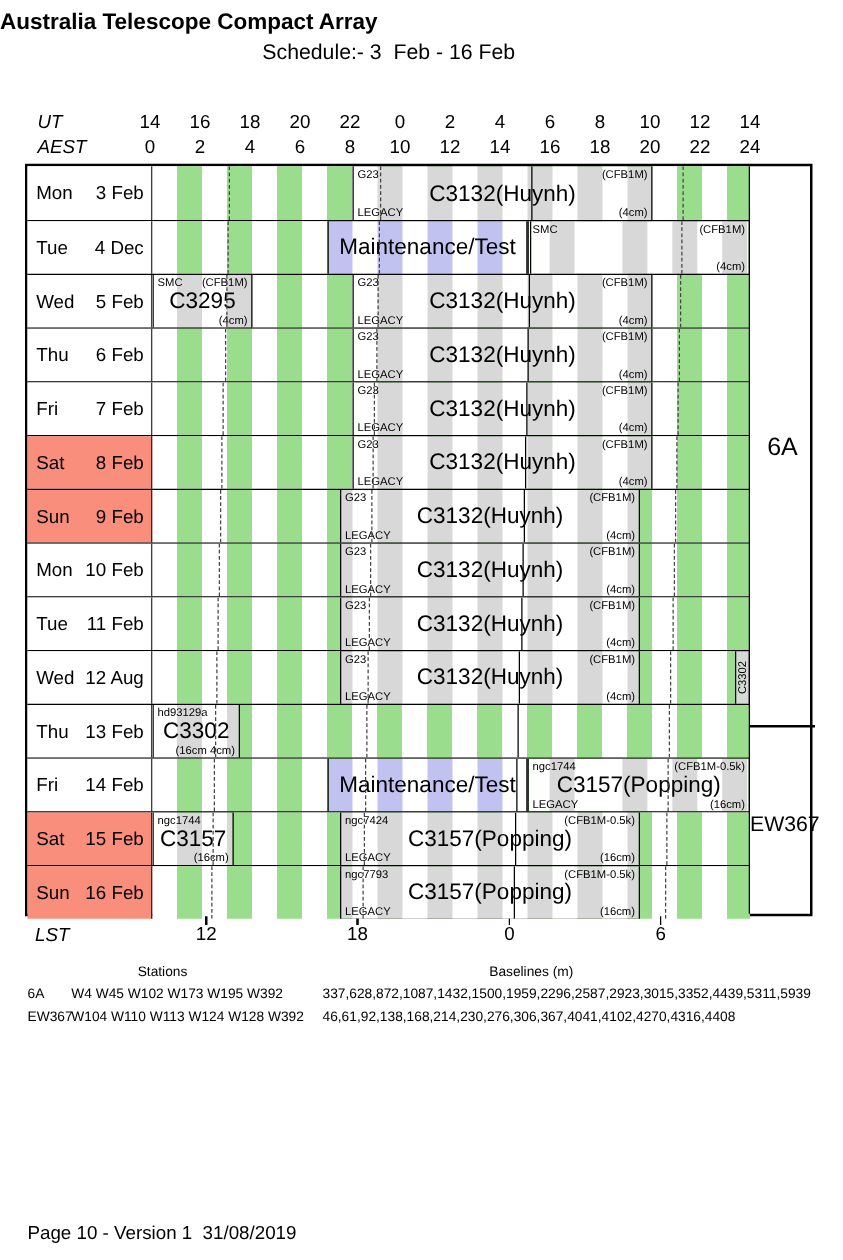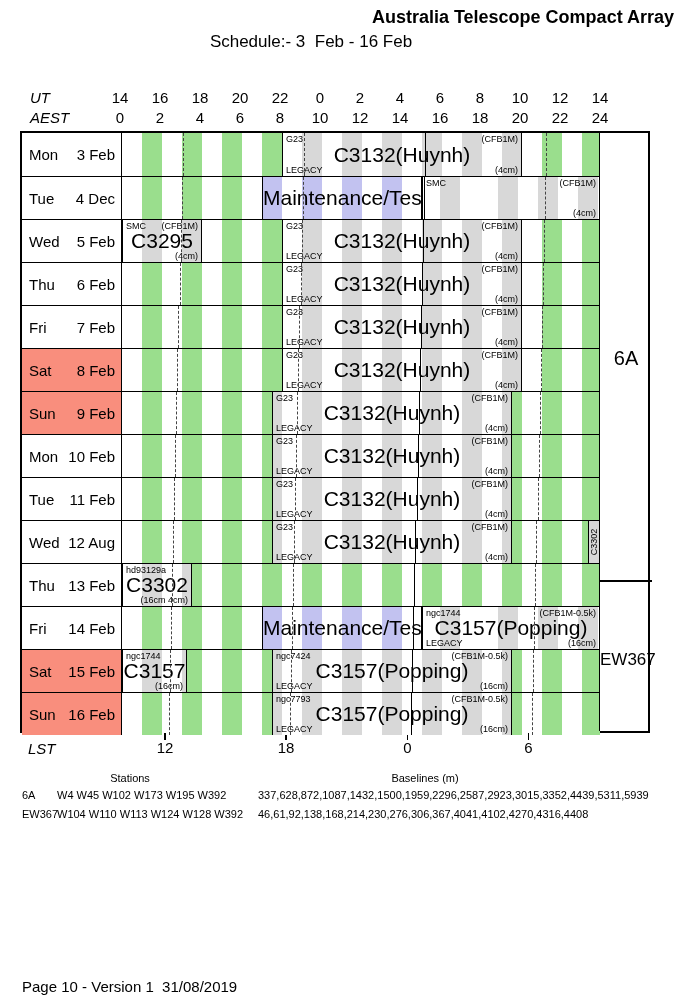--- a/index.html
+++ b/index.html
@@ -2,21 +2,21 @@
 <html><head>
 <meta charset="utf-8">
 <style>
   * { margin:0; padding:0; box-sizing:border-box; }
   html,body { background:#fff; }
   body {
     width:674px; height:1008px; position:relative;
     font-family:"Liberation Sans", sans-serif; color:#000; overflow:hidden;
   }
   .abs { position:absolute; }
-  #title { top:7px; left:0; width:674px; text-align:right; font-size:18px; font-weight:bold; }
+  #title { top:7px; left:0; width:674px; text-align:left; font-size:18px; font-weight:bold; }
   #subtitle { top:32px; left:0; width:622px; text-align:center; font-size:17px; white-space:pre; }
   .axis-name { font-size:15px;font-style:italic; }
   .hour-tick { position:absolute; transform:translateX(-50%); font-size:15px; white-space:nowrap; }
   #chart { left:20px; top:131px; width:630px; height:602px; border:2px solid #000; }
   .row { position:absolute; left:0; width:578px; height:43px; }
   .row + .row, .row.bt { border-top:1.5px solid #000; }
   .day-cell {
     position:absolute; left:0; top:0; width:100px; height:100%;
     border-right:1.5px solid #000; background:#fff;
     display:flex; align-items:center; justify-content:space-between;
@@ -26,21 +26,21 @@
   .row-content {
     position:absolute; left:100px; top:0; width:478px; height:100%; overflow:hidden;
     background:repeating-linear-gradient(90deg, #fff 0 20px, #9ADE8D 20px 40px);
   }
   .block {
     position:absolute; top:-1px; bottom:-1px; border:1.5px solid #000;
     background-origin:border-box; background-clip:border-box; z-index:2;
   }
   .block .btext {
     position:absolute; left:0; right:0; top:50%; transform:translateY(-50%);
-    text-align:center; font-size:21px; z-index:4; white-space:nowrap;
+    text-align:center; font-size:18px; z-index:4; white-space:nowrap;
   }
   .block .lab { position:absolute; font-size:9px; line-height:10px; z-index:4; white-space:nowrap; }
   .lab.tl { top:1px; left:3px; }
   .lab.bl { bottom:1px; left:3px; }
   .lab.tr { top:1px; right:3px; }
   .lab.br { bottom:1px; right:3px; }
   .rot-text {
     position:absolute; left:50%; top:50%; transform:translate(-50%,-50%) rotate(180deg);
     writing-mode:vertical-rl; font-size:9px; letter-spacing:0; z-index:4;
   }

